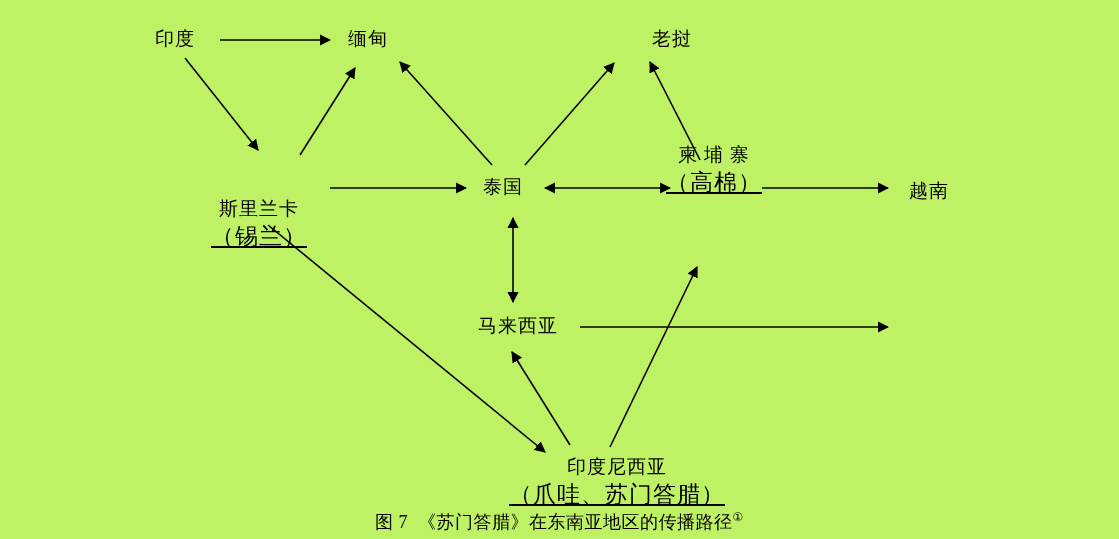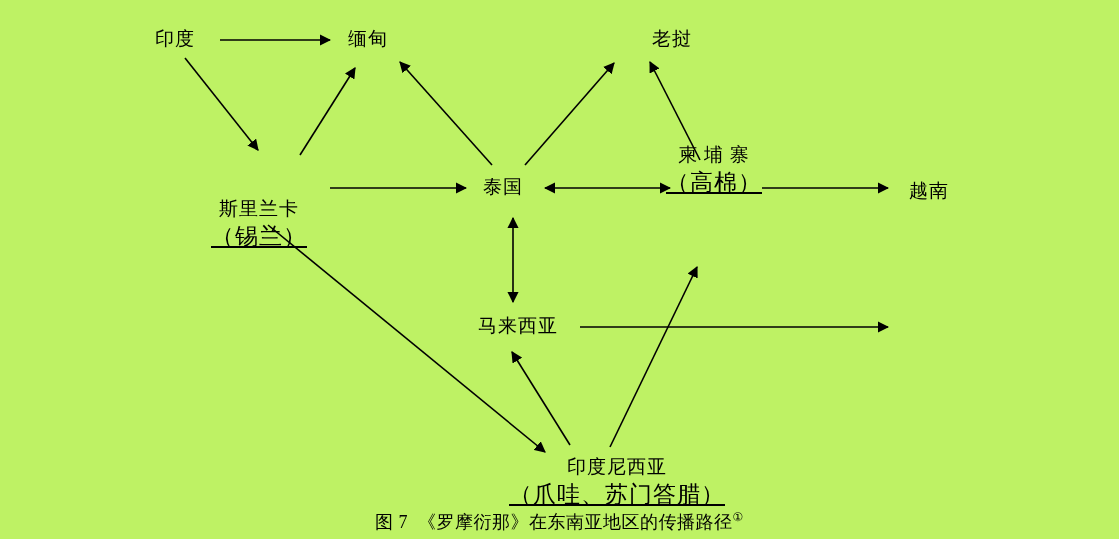--- a/index.html
+++ b/index.html
@@ -129,16 +129,16 @@
     <span>马来西亚</span>
   </div>
 
 
   <div class="node" style="left:497px; top:453px; width:240px;">
     <span>印度尼西亚</span>
     <span class="line2">（爪哇、苏门答腊）</span>
   </div>
 
   <div class="caption" style="top:510px;">
-    <span>图 7</span>&nbsp;&nbsp;<span>《罗摩衍那》在东南亚地区的传播路径</span><span class="sup">①</span>
+    <span>图 7</span>&nbsp;&nbsp;<span>《苏门答腊》在东南亚地区的传播路径</span><span class="sup">①</span>
   </div>
 
 </div>
 
 </body></html>

